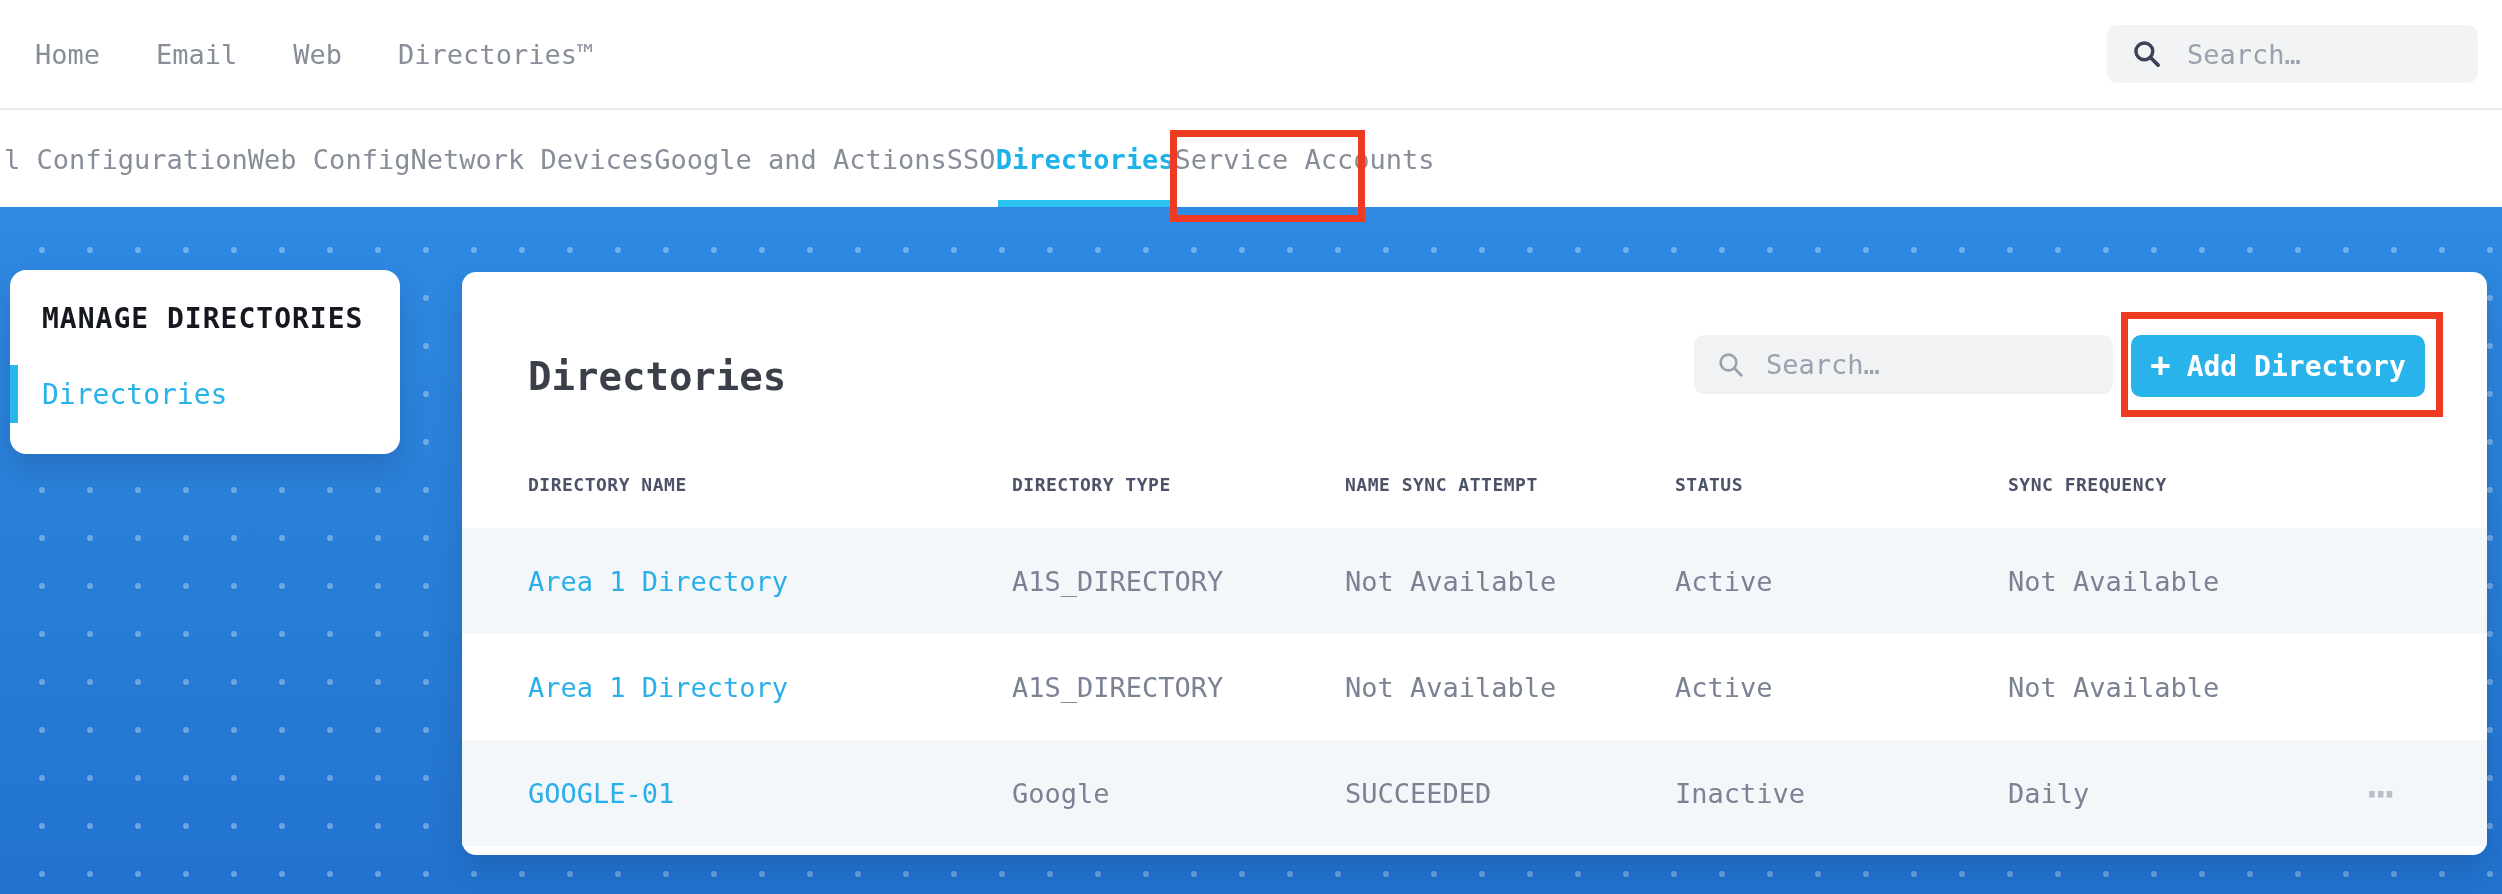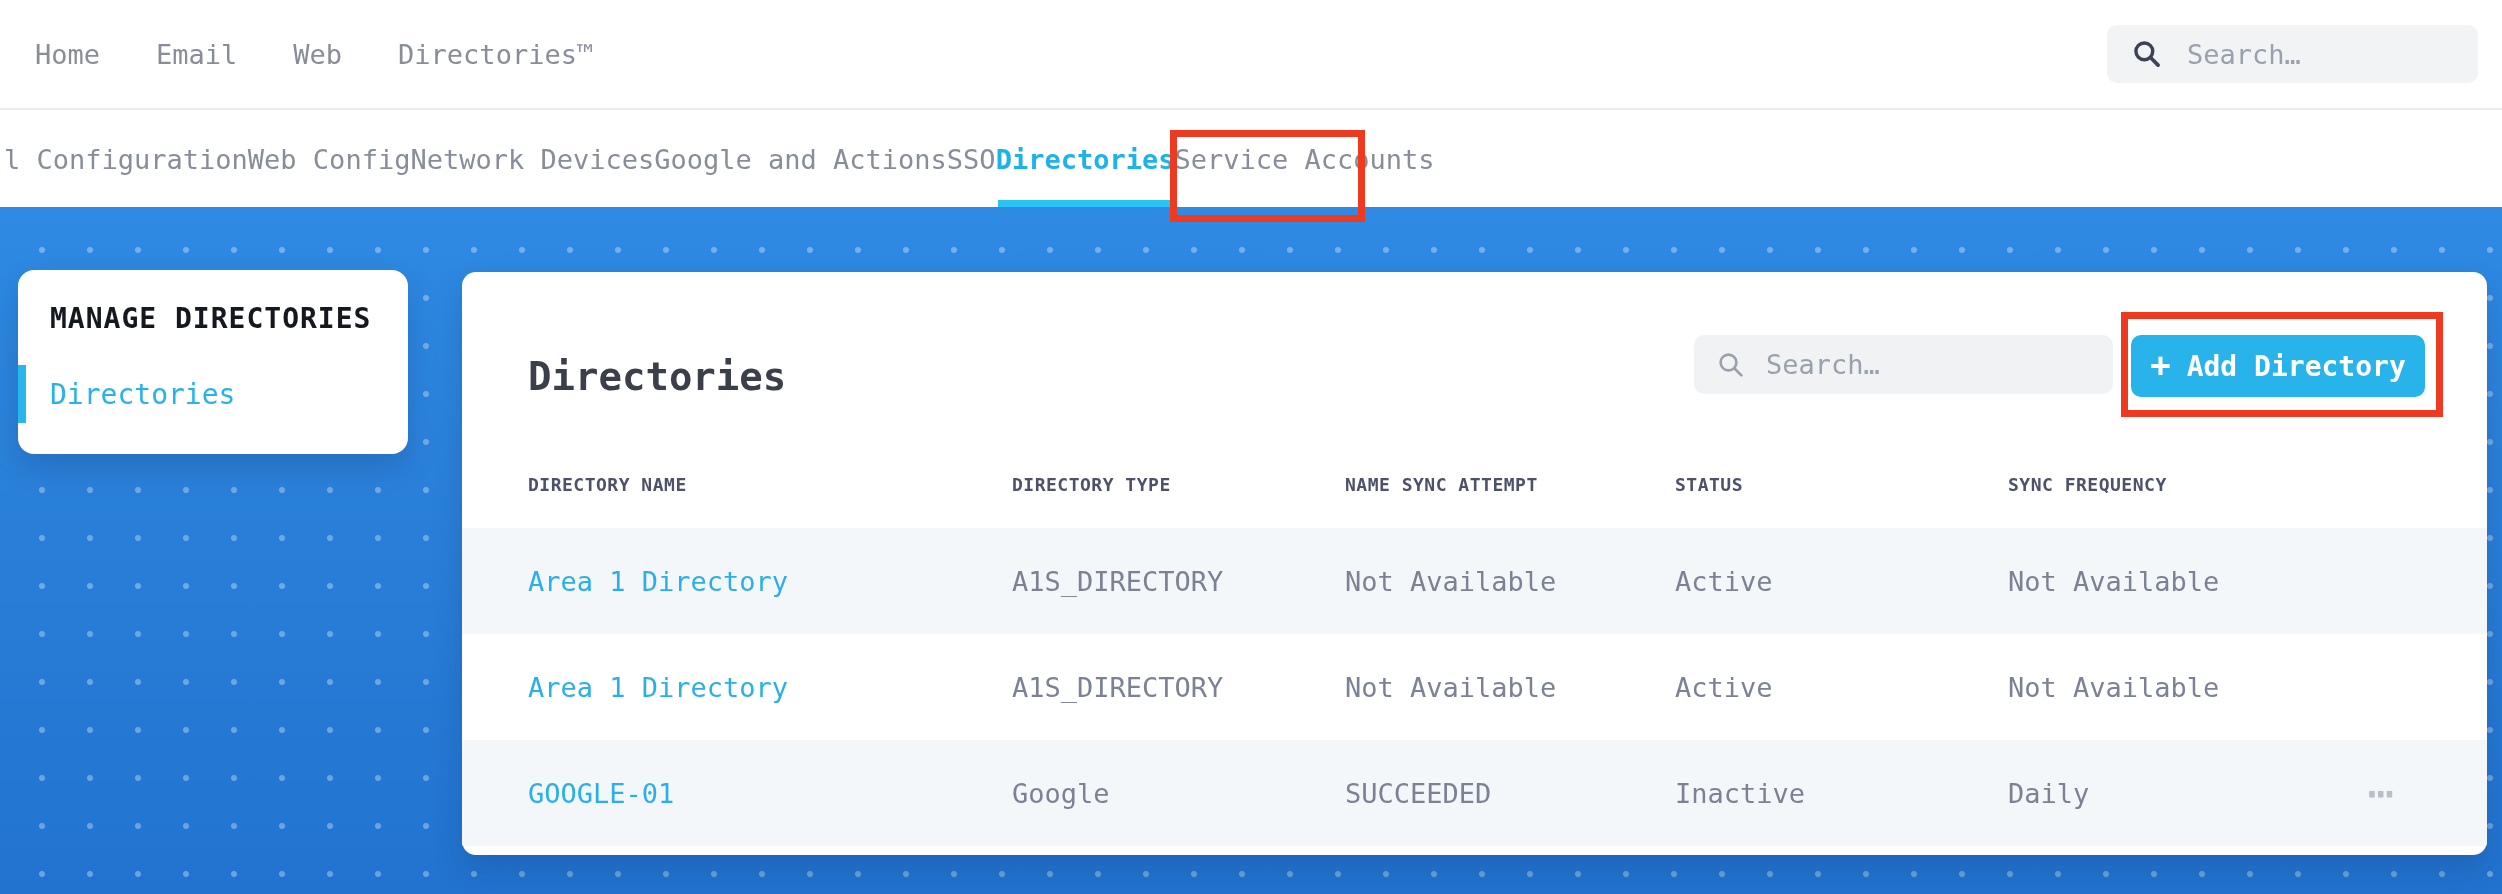--- a/index.html
+++ b/index.html
@@ -43,21 +43,21 @@
     position:absolute;left:0;top:207px;width:2502px;height:687px;z-index:1;
     background-image:
       radial-gradient(circle, rgba(255,255,255,0.33) 2.6px, rgba(255,255,255,0) 3.4px),
       linear-gradient(180deg,#2e8ae3 0%,#2b82da 35%,#2173cf 100%);
     background-size:48px 48px,100% 100%;
     background-position:18px 19px,0 0;
   }
   
   .sidebar-card{
     position:absolute;left:10px;top:270px;width:390px;height:184px;background:#ffffff;
-    border-radius:16px;box-shadow:0 14px 30px rgba(18,42,92,0.20);z-index:2;margin-left:8px;
+    border-radius:16px;box-shadow:0 14px 30px rgba(18,42,92,0.20);z-index:2;
   }
   .sidebar-title{
     position:absolute;left:32px;top:32px;font-size:28px;font-weight:bold;color:#15181f;
     letter-spacing:1px;white-space:nowrap;
   }
   .sidebar-item{position:absolute;left:0;top:95px;height:58px;width:100%;display:flex;align-items:center;cursor:pointer;}
   .sidebar-item-bar{position:absolute;left:0;top:0;bottom:0;width:8px;background:#29b6ec;}
   .sidebar-item-label{margin-left:32px;font-size:28px;color:#29b2e9;white-space:nowrap;}
   
   .panel{

